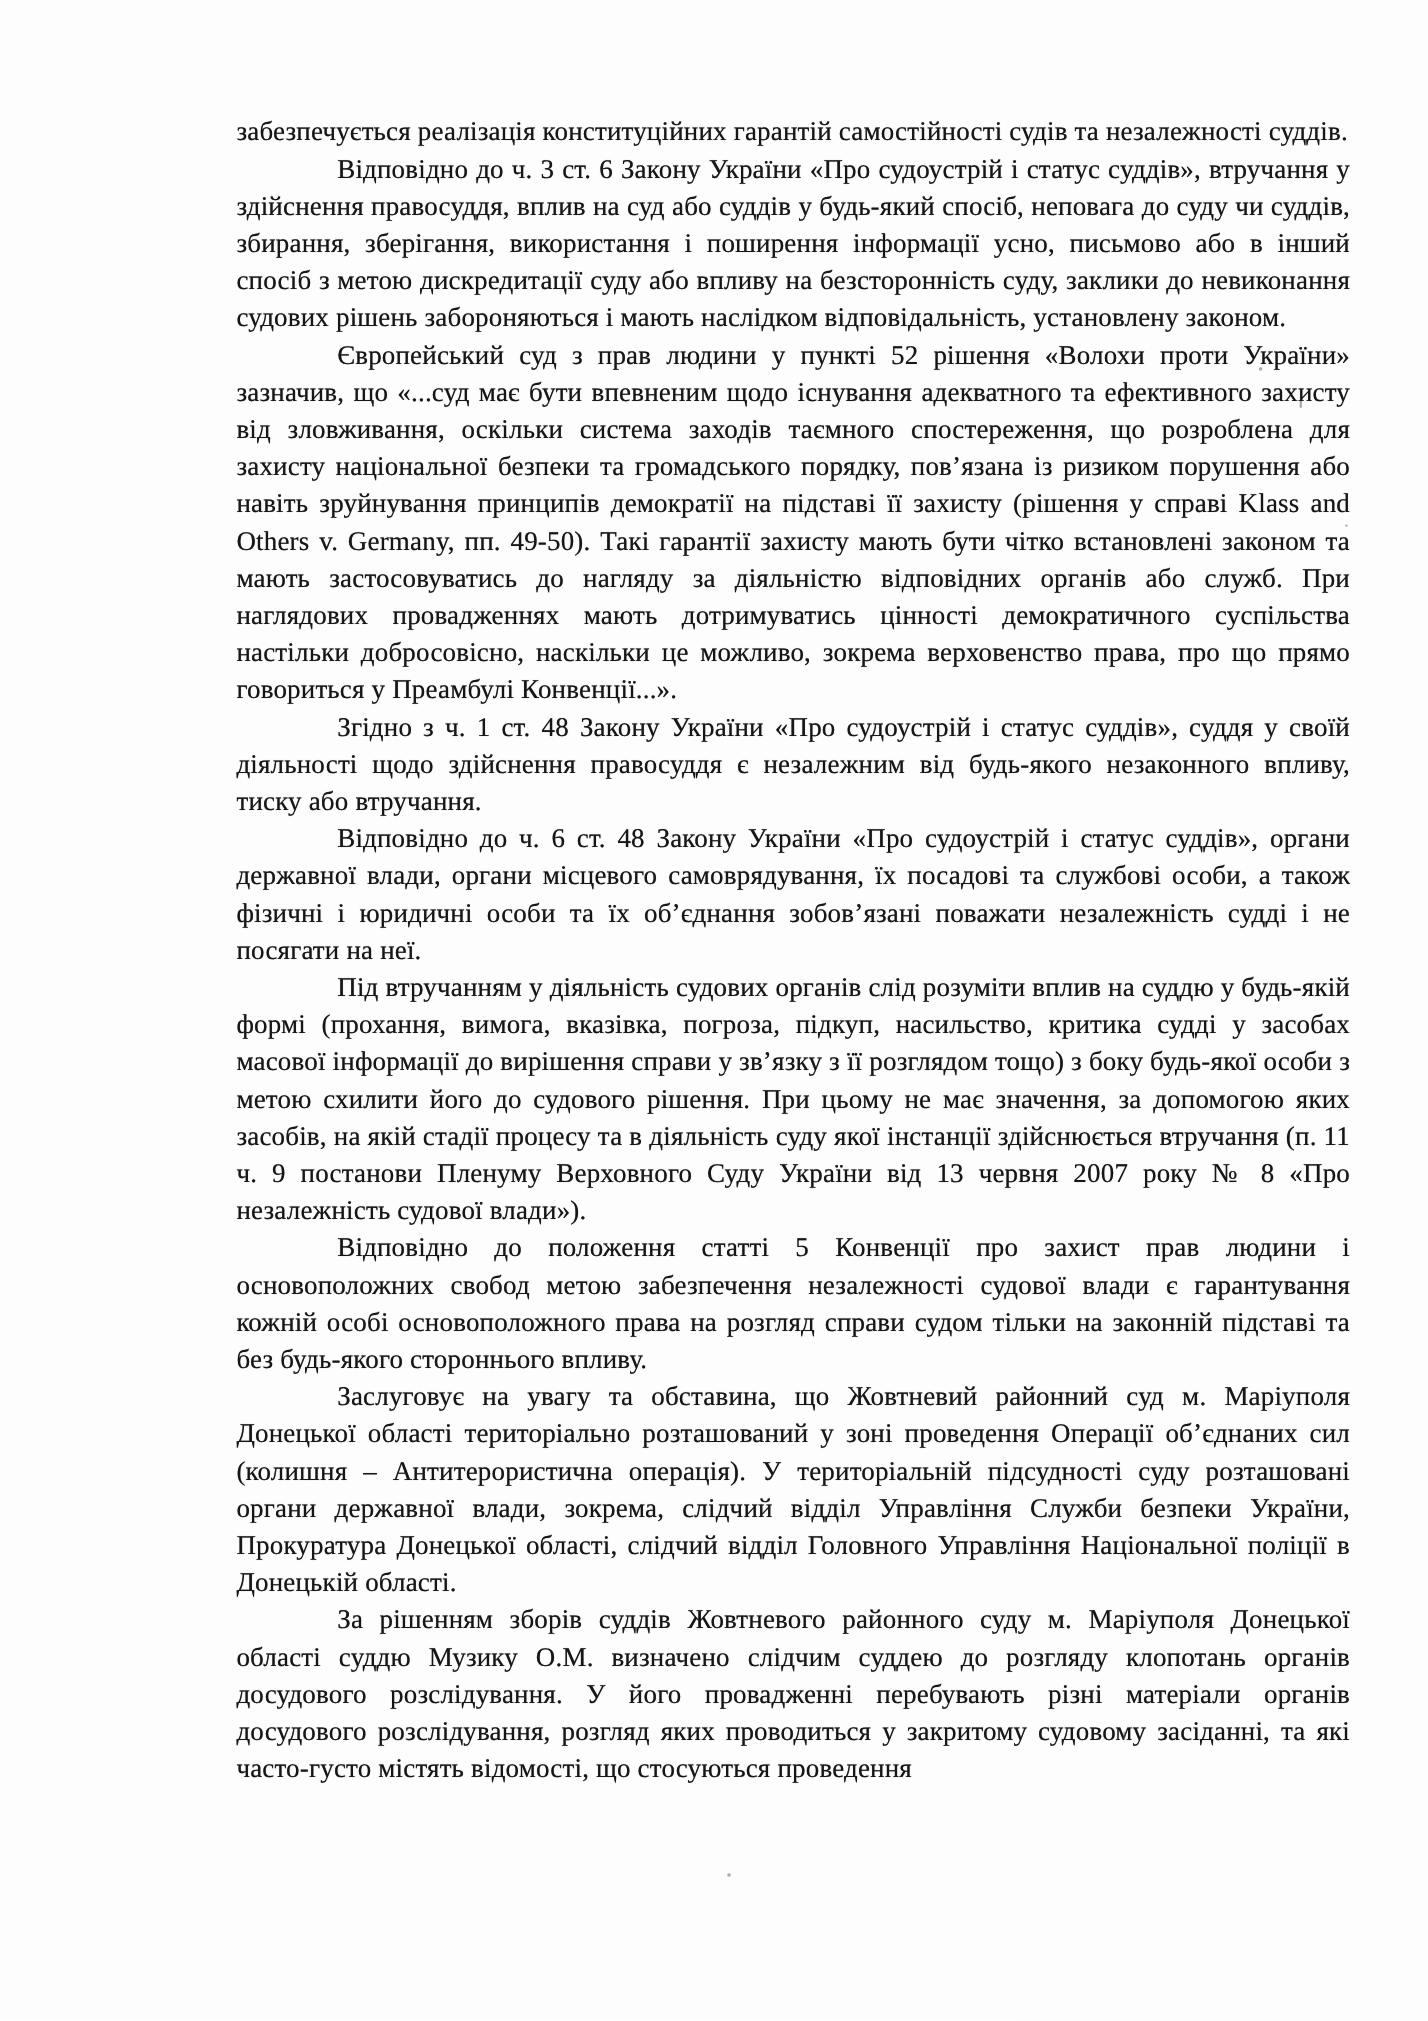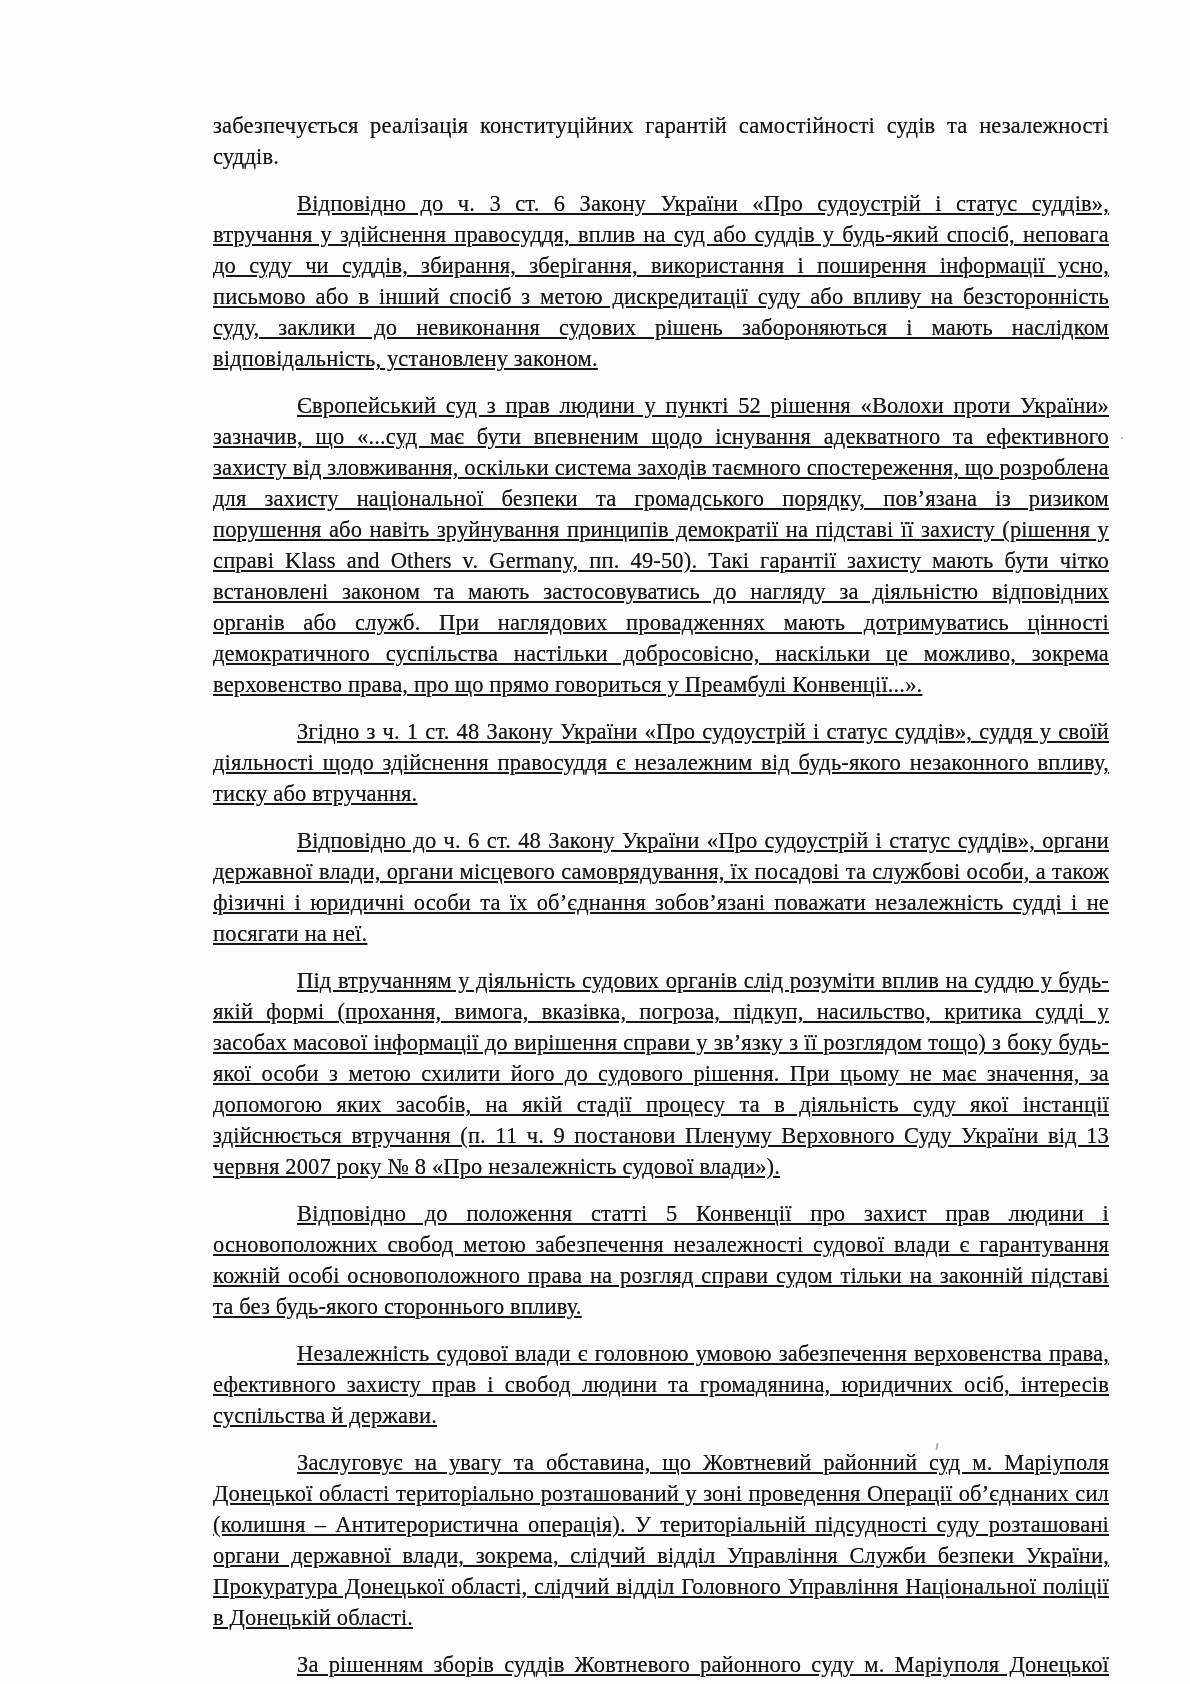--- a/index.html
+++ b/index.html
@@ -22,27 +22,26 @@
     width: 928px;
     color: #161616;
     font-size: 22.5px;
     line-height: 31px;
     text-align: justify;
     letter-spacing: 0.15px;
     
     text-shadow: 0 0 0.6px rgba(10,10,10,0.65);
   }
   .para {
-    margin: 16px;
+    margin: 0;
     padding: 0;
     text-indent: 0;
   }
   .para.indented {
     text-indent: 84px;
-    text-decoration: underline;
   }
   
   .speck {
     position: absolute;
     background: #4a4a4a;
     border-radius: 50%;
     opacity: 0.45;
   }
   .speck.s1 { left: 1049px; top: 306px; width: 3px; height: 3px; }
   .speck.s2 { left: 1083px; top: 334px; width: 2px; height: 6px; border-radius: 1px; }
@@ -55,21 +54,20 @@
 
 <div class="page" style="background: rgb(253, 253, 253);">
   <div class="text-block" style="color: rgb(22, 22, 22);">
       <p class="para">забезпечується реалізація конституційних гарантій самостійності судів та незалежності суддів.</p>
       <p class="para indented">Відповідно до ч. 3 ст. 6 Закону України «Про судоустрій і статус суддів», втручання у здійснення правосуддя, вплив на суд або суддів у будь-який спосіб, неповага до суду чи суддів, збирання, зберігання, використання і поширення інформації усно, письмово або в інший спосіб з метою дискредитації суду або впливу на безсторонність суду, заклики до невиконання судових рішень забороняються і мають наслідком відповідальність, установлену законом.</p>
       <p class="para indented">Європейський суд з прав людини у пункті 52 рішення «Волохи проти України» зазначив, що «...суд має бути впевненим щодо існування адекватного та ефективного захисту від зловживання, оскільки система заходів таємного спостереження, що розроблена для захисту національної безпеки та громадського порядку, пов’язана із ризиком порушення або навіть зруйнування принципів демократії на підставі її захисту (рішення у справі Klass and Others v. Germany, пп. 49-50). Такі гарантії захисту мають бути чітко встановлені законом та мають застосовуватись до нагляду за діяльністю відповідних органів або служб. При наглядових провадженнях мають дотримуватись цінності демократичного суспільства настільки добросовісно, наскільки це можливо, зокрема верховенство права, про що прямо говориться у Преамбулі Конвенції...».</p>
       <p class="para indented">Згідно з ч. 1 ст. 48 Закону України «Про судоустрій і статус суддів», суддя у своїй діяльності щодо здійснення правосуддя є незалежним від будь-якого незаконного впливу, тиску або втручання.</p>
       <p class="para indented">Відповідно до ч. 6 ст. 48 Закону України «Про судоустрій і статус суддів», органи державної влади, органи місцевого самоврядування, їх посадові та службові особи, а також фізичні і юридичні особи та їх об’єднання зобов’язані поважати незалежність судді і не посягати на неї.</p>
       <p class="para indented">Під втручанням у діяльність судових органів слід розуміти вплив на суддю у будь-якій формі (прохання, вимога, вказівка, погроза, підкуп, насильство, критика судді у засобах масової інформації до вирішення справи у зв’язку з її розглядом тощо) з боку будь-якої особи з метою схилити його до судового рішення. При цьому не має значення, за допомогою яких засобів, на якій стадії процесу та в діяльність суду якої інстанції здійснюється втручання (п. 11 ч. 9 постанови Пленуму Верховного Суду України від 13 червня 2007 року № 8 «Про незалежність судової влади»).</p>
       <p class="para indented">Відповідно до положення статті 5 Конвенції про захист прав людини і основоположних свобод метою забезпечення незалежності судової влади є гарантування кожній особі основоположного права на розгляд справи судом тільки на законній підставі та без будь-якого стороннього впливу.</p>
-      <p class="para indented">Незалежність судової влади є головною умовою забезпечення верховенства права, ефективного захисту прав і свобод людини та громадянина, юридичних осіб, інтересів суспільства й держави.</p>
       <p class="para indented">Заслуговує на увагу та обставина, що Жовтневий районний суд м. Маріуполя Донецької області територіально розташований у зоні проведення Операції об’єднаних сил (колишня – Антитерористична операція). У територіальній підсудності суду розташовані органи державної влади, зокрема, слідчий відділ Управління Служби безпеки України, Прокуратура Донецької області, слідчий відділ Головного Управління Національної поліції в Донецькій області.</p>
       <p class="para indented">За рішенням зборів суддів Жовтневого районного суду м. Маріуполя Донецької області суддю Музику О.М. визначено слідчим суддею до розгляду клопотань органів досудового розслідування. У його провадженні перебувають різні матеріали органів досудового розслідування, розгляд яких проводиться у закритому судовому засіданні, та які часто-густо містять відомості, що стосуються проведення</p>
     </div>
   <div class="speck s1"></div>
   <div class="speck s2"></div>
   <div class="speck s3"></div>
   <div class="speck s4"></div>
   <div class="speck s5"></div>
 </div>
 

